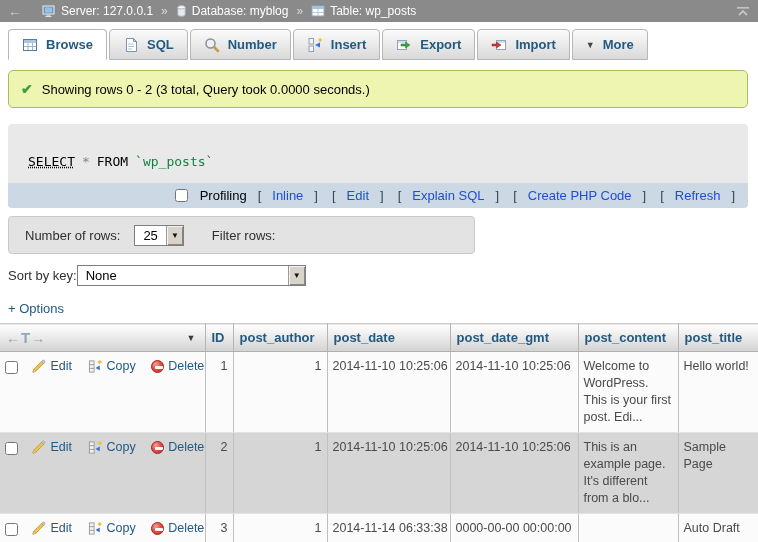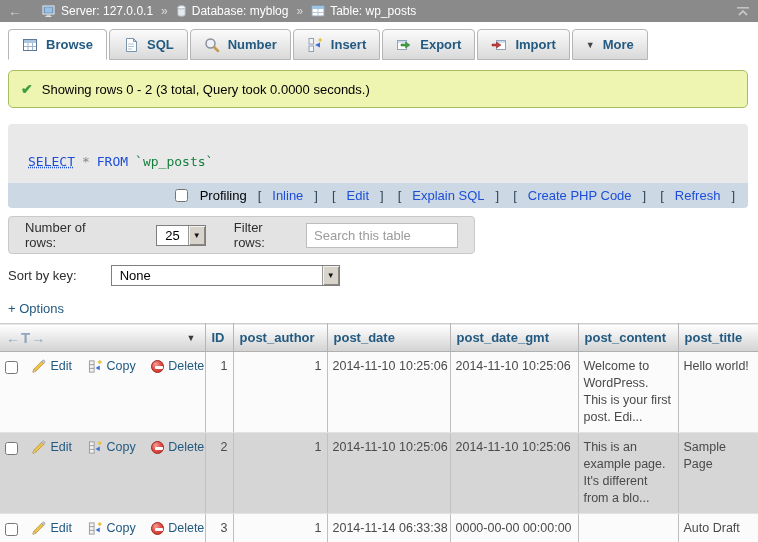--- a/index.html
+++ b/index.html
@@ -48,21 +48,21 @@
   }
   .success .check { color: #3f9e3f; font-weight: bold; font-size: 14px; }
 
   
   .querybox {
     margin: 16px 10px 0 8px; background: #e9e9e9;
     border-radius: 4px 4px 0 0; padding: 30px 12px 14px 20px;
   }
   .sql { font-family: "DejaVu Sans Mono", monospace; font-size: 13px; }
   .sql span { margin-right: 7px; }
-  .sql .kw { color: #1d4ed8; }
+  .sql .kw { color: #000000; }
   .sql .kw.doc { text-decoration: underline; text-decoration-style: dotted; cursor: pointer; }
   .sql .op { color: #858585; }
   .sql .ident { color: #15803d; }
 
   .querytools {
     margin: 0 10px 0 8px; background: #ccd8e4; border-radius: 0 0 4px 4px;
     padding: 5px 10px; display: flex; justify-content: flex-end; align-items: center;
     gap: 8px; font-size: 13px;
   }
   .querytools .cb { width: 13px; height: 13px; margin: 0 4px 0 0; }
@@ -72,40 +72,40 @@
   
   .controlsbar {
     margin: 8px 0 0 8px; width: 467px; height: 38px;
     background: #e3e3e3; border: 1px solid #c9c9c9; border-radius: 4px;
     display: flex; align-items: center; padding: 0 16px; color: #2e2e2e;
   }
   .controlsbar .lbl { margin-right: 14px; }
 
   .sel {
     display: inline-flex; align-items: stretch; background: #fff;
-    border: 1px solid #7e7e7e; height: 21px; cursor: pointer; margin-left: 24px;
+    border: 1px solid #7e7e7e; height: 21px; cursor: pointer;
   }
   .sel .val { padding: 2px 8px 0 8px; color: #000; }
   .sel .btn {
     width: 17px; background: #d8d4cc; border-left: 1px solid #9a9a9a;
     box-shadow: inset 1px 1px 0 #f4f2ee, inset -1px -1px 0 #8a8880;
     display: flex; align-items: center; justify-content: center;
     font-size: 8px; color: #111;
   }
   .sel.narrow .val { min-width: 30px; }
   .sel.wide .val { width: 210px; }
 
   .filterinput {
     width: 152px; height: 25px; border: 1px solid #bdbdbd; padding: 0 7px;
     font-family: "Liberation Sans", sans-serif; font-size: 13px; color: #444;
     margin-left: 10px;
   }
   .filterinput::placeholder { color: #9b9b9b; }
 
-  .sortrow { margin: 11px 0 0 8px; display: flex; align-items: center; gap: 10px; color: #2e2e2e; }
+  .sortrow { margin: 11px 0 0 8px; display: flex; align-items: center; color: #2e2e2e; }
 
   .options-link {
     display: inline-block; margin: 15px 0 5px 8px; color: #235a81;
     text-decoration: none; cursor: pointer;
   }
 
   
   table.results { border-collapse: collapse; width: 758px; table-layout: fixed; margin-top: 2px; }
   table.results th {
     background: linear-gradient(#ffffff, #d2d2d2);
@@ -303,21 +303,20 @@
   </div>
 
   
   <div class="controlsbar">
     <span class="lbl">Number of rows:</span>
     <span class="sel narrow">
       <span class="val">25</span>
       <span class="btn">▼</span>
     </span>
     <span class="lbl" style="margin-left:28px;margin-right:0">Filter rows:</span>
-    <input class="filterinput" type="text" placeholder="Search this table" style="">
   </div>
 
   
   <div class="sortrow">
     <span>Sort by key:</span>
     <span class="sel wide">
       <span class="val">None</span>
       <span class="btn">▼</span>
     </span>
   </div>

